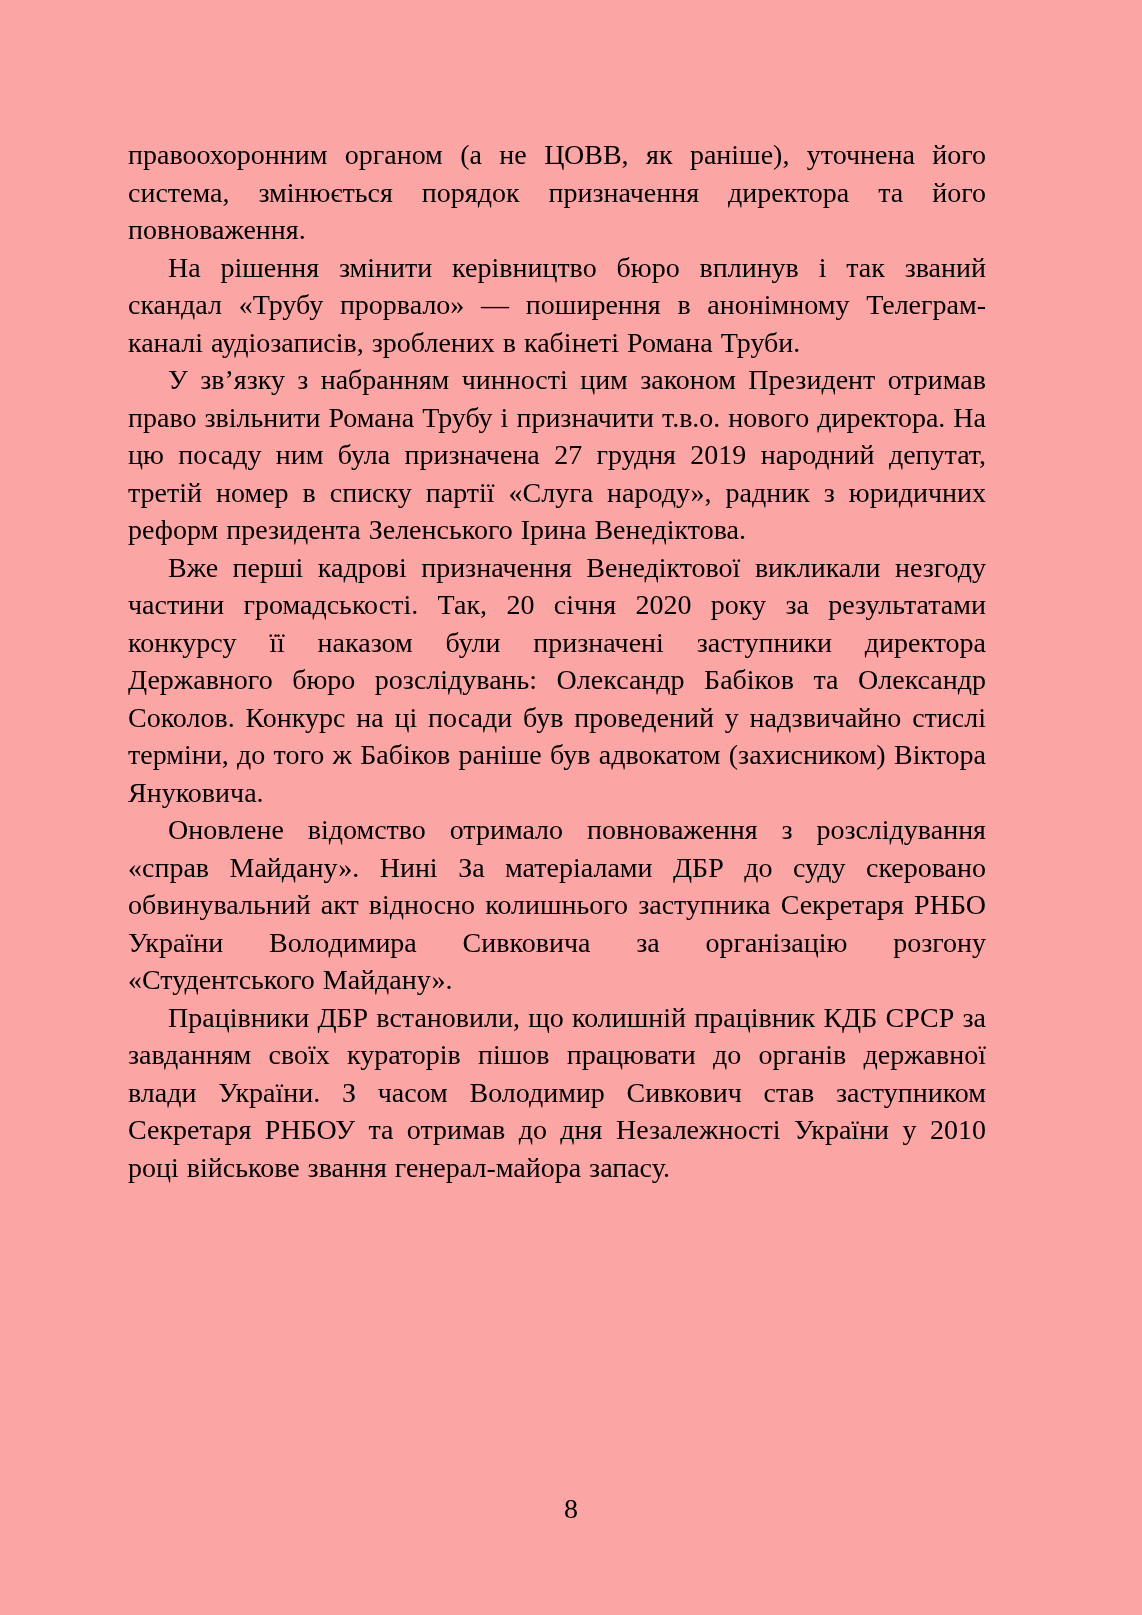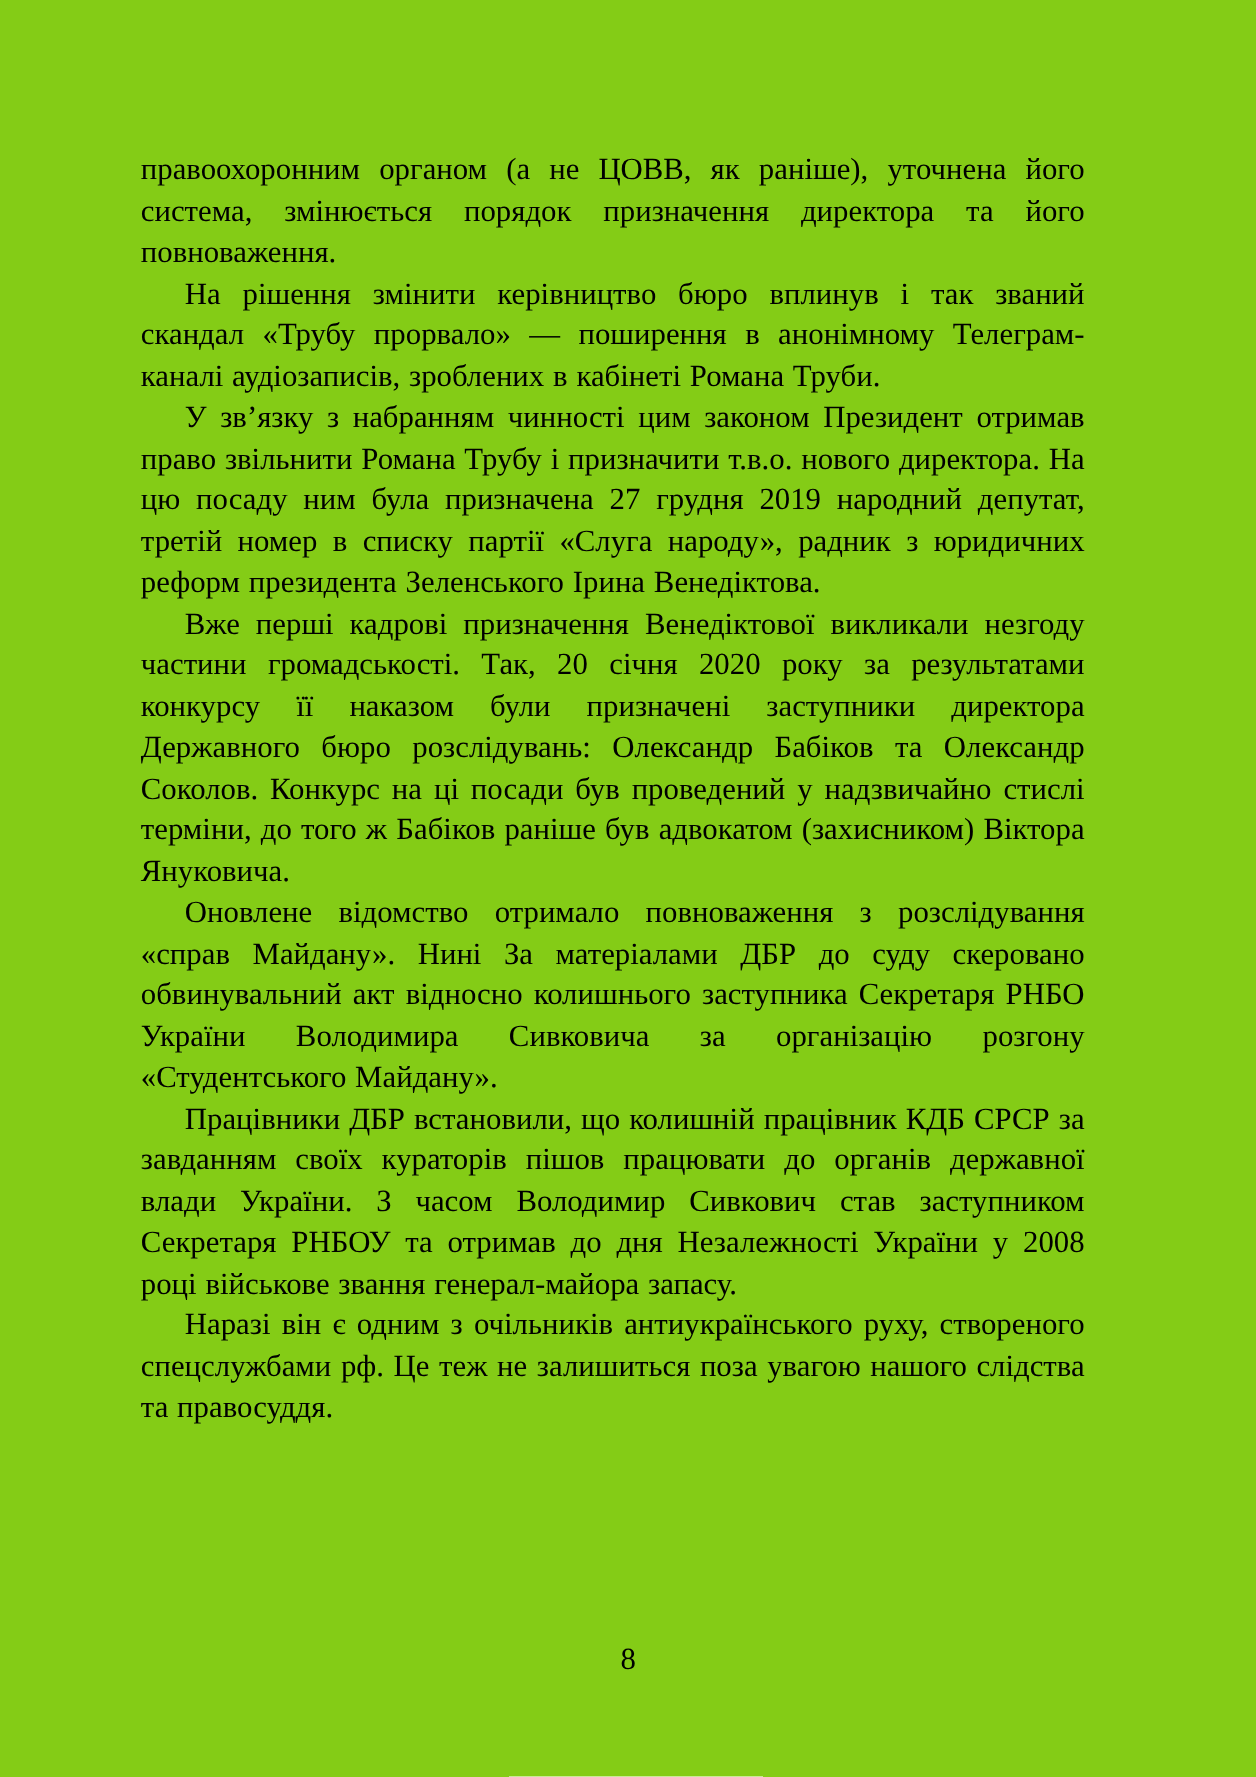--- a/index.html
+++ b/index.html
@@ -4,21 +4,21 @@
 <style>
   html, body {
     margin: 0;
     padding: 0;
     background: #ffffff;
   }
   .page {
     position: relative;
     width: 1142px;
     height: 1615px;
-    background: #84cc16;
+    background: #fca5a5;
     overflow: hidden;
     font-family: "Liberation Serif", "DejaVu Serif", serif;
     color: #000000;
   }
   .text-block {
     position: absolute;
     top: 136px;
     left: 128px;
     width: 858px;
     font-size: 28px;
@@ -46,17 +46,16 @@
 </head>
 <body>
 
 <div class="page">
   <div class="text-block">
     <p class="para first">правоохоронним органом (а не ЦОВВ, як раніше), уточнена його система, змінюється порядок призначення директора та його повноваження.</p>
     <p class="para">На рішення змінити керівництво бюро вплинув і так званий скандал «Трубу прорвало» — поширення в анонімному Телеграм-каналі аудіозаписів, зроблених в кабінеті Романа Труби.</p>
     <p class="para">У зв’язку з набранням чинності цим законом Президент отримав право звільнити Романа Трубу і призначити т.в.о. нового директора. На цю посаду ним була призначена 27 грудня 2019 народний депутат, третій номер в списку партії «Слуга народу», радник з юридичних реформ президента Зеленського Ірина Венедіктова.</p>
     <p class="para">Вже перші кадрові призначення Венедіктової викликали незгоду частини громадськості. Так, 20 січня 2020 року за результатами конкурсу її наказом були призначені заступники директора Державного бюро розслідувань: Олександр Бабіков та Олександр Соколов. Конкурс на ці посади був проведений у надзвичайно стислі терміни, до того ж Бабіков раніше був адвокатом (захисником) Віктора Януковича.</p>
     <p class="para">Оновлене відомство отримало повноваження з розслідування «справ Майдану». Нині За матеріалами ДБР до суду скеровано обвинувальний акт відносно колишнього заступника Секретаря РНБО України Володимира Сивковича за організацію розгону «Студентського Майдану».</p>
-    <p class="para">Працівники ДБР встановили, що колишній працівник КДБ СРСР за завданням своїх кураторів пішов працювати до органів державної влади України. З часом Володимир Сивкович став заступником Секретаря РНБОУ та отримав до дня Незалежності України у 2008 році військове звання генерал-майора запасу.</p>
-    <p class="para">Наразі він є одним з очільників антиукраїнського руху, створеного спецслужбами рф. Це теж не залишиться поза увагою нашого слідства та правосуддя.</p>
+    <p class="para">Працівники ДБР встановили, що колишній працівник КДБ СРСР за завданням своїх кураторів пішов працювати до органів державної влади України. З часом Володимир Сивкович став заступником Секретаря РНБОУ та отримав до дня Незалежності України у 2010 році військове звання генерал-майора запасу.</p>
   </div>
   <div class="page-number">8</div>
 </div>
 
 </body></html>

